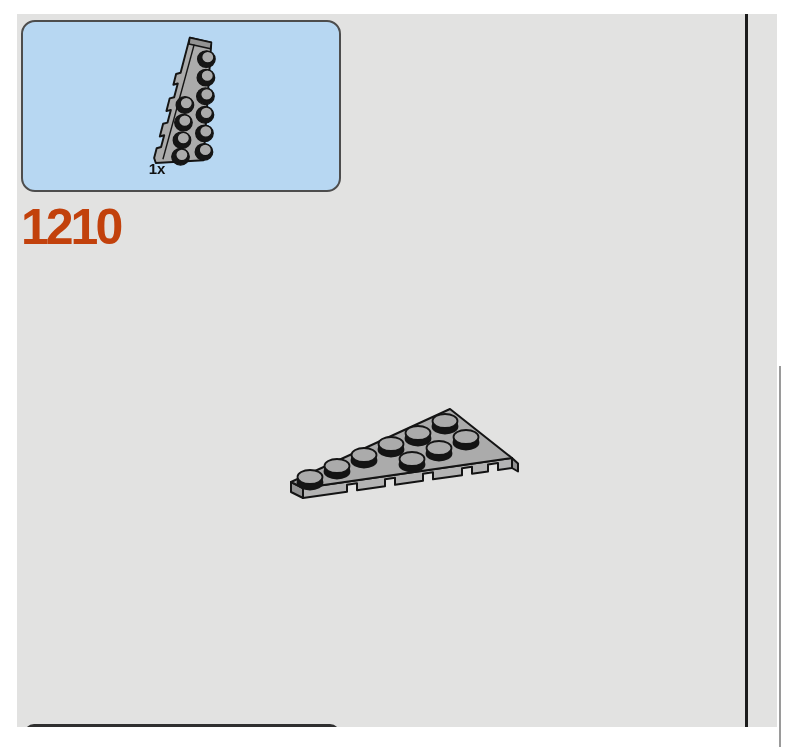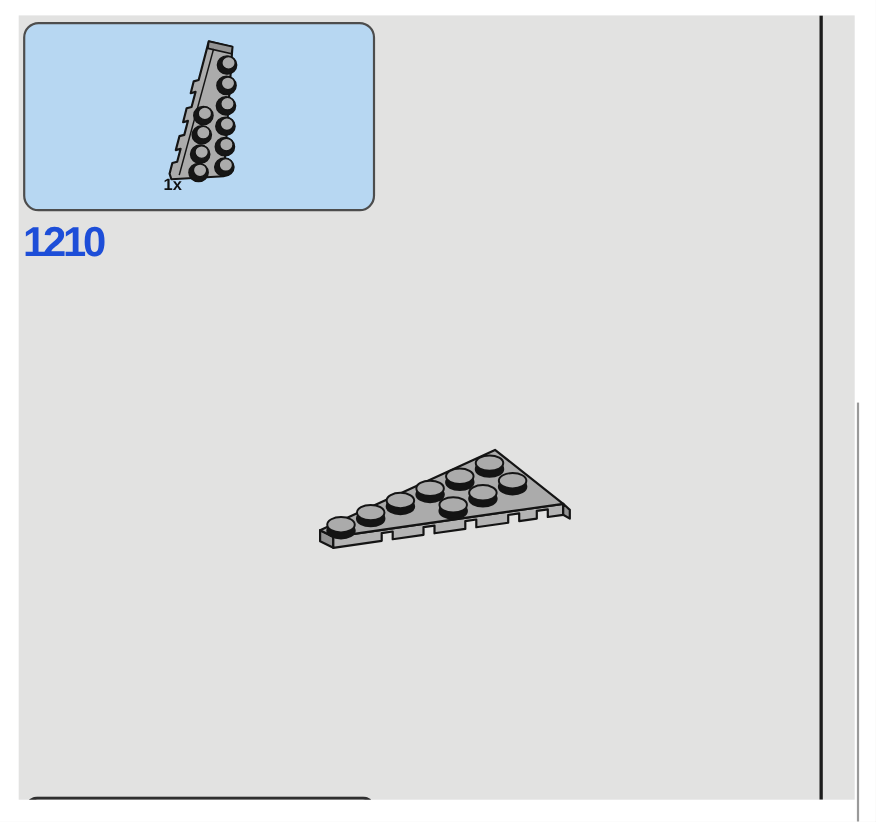--- a/index.html
+++ b/index.html
@@ -65,25 +65,25 @@
     width: 60px;
     text-align: center;
     font-size: 15px;
     font-weight: bold;
     color: #111111;
   }
   .step-number {
     position: absolute;
     left: 4px;     
     top: 188px;    
-    font-size: 38px;
+    font-size: 50px;
     font-weight: bold;
     letter-spacing: -3px;
     line-height: 1;
-    color: #1d4ed8;
+    color: #c2410c;
     text-align: center;
   }
   .main-piece-svg {
     position: absolute;
     left: 0; top: 0;
     width: 796px; height: 747px;
     pointer-events: none;
   }
   .next-step-box-top {
     position: absolute;

